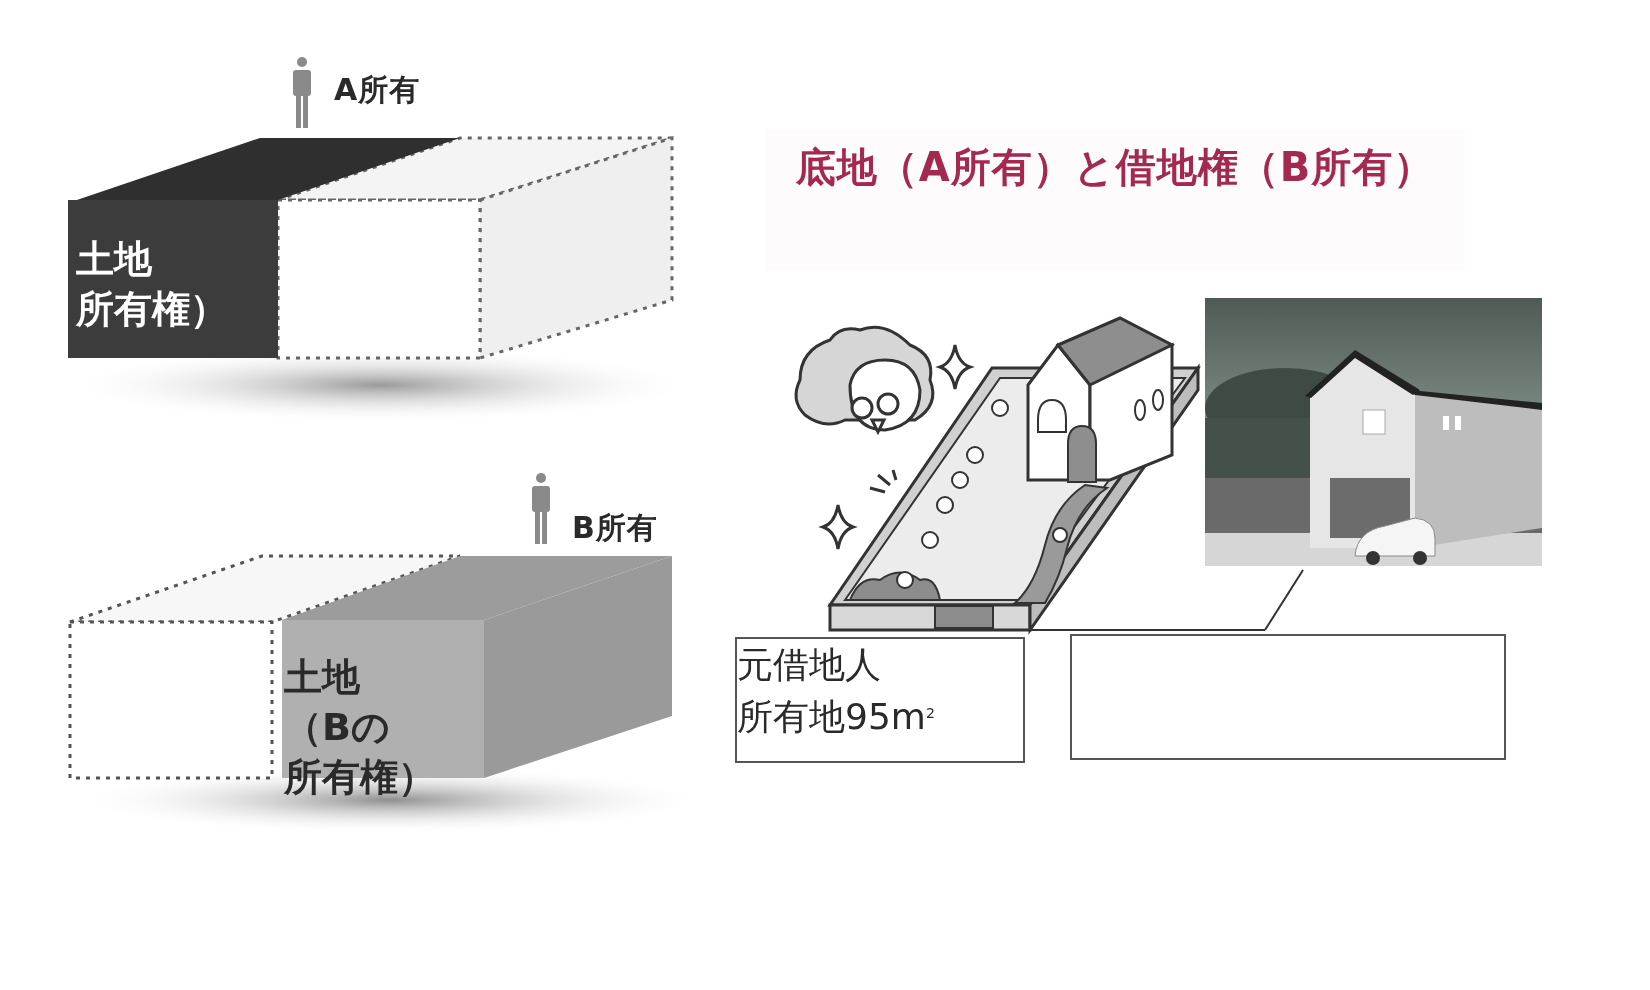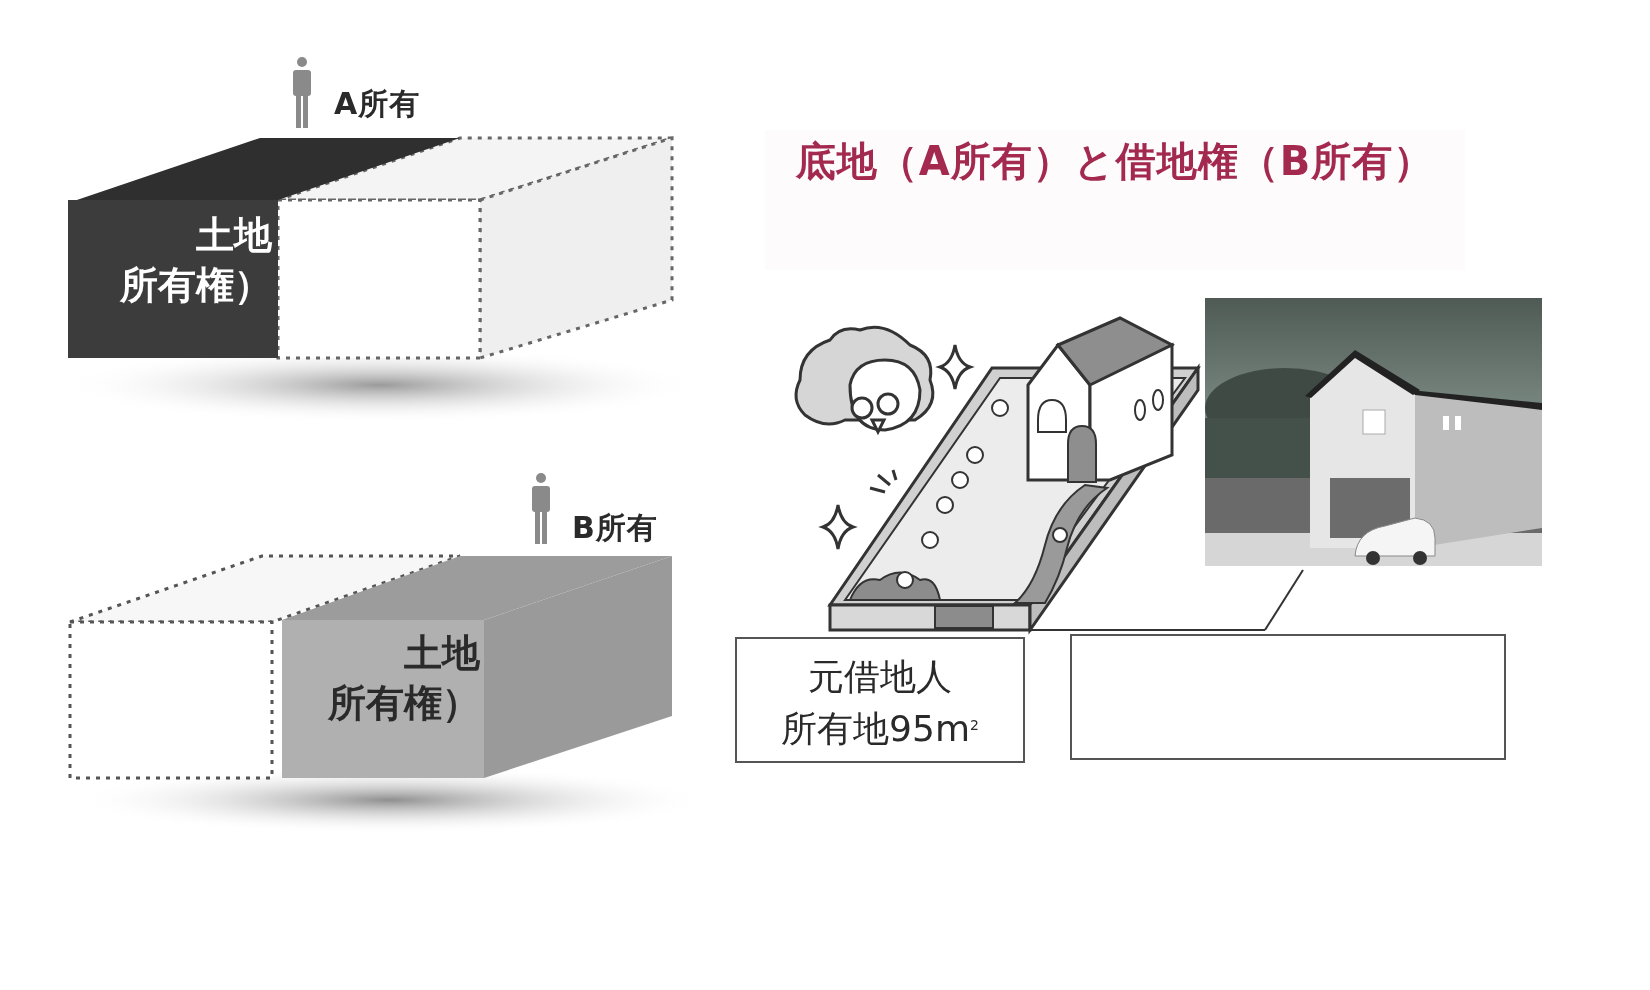--- a/index.html
+++ b/index.html
@@ -1,24 +1,24 @@
 <!DOCTYPE html>
 <html><head>
 <meta charset="utf-8">
 <style>
   html, body { margin:0; padding:0; background:#ffffff; }
   body { width:1650px; height:990px; position:relative; overflow:hidden;
          font-family:"DejaVu Sans","Liberation Sans",sans-serif; }
   .abs { position:absolute; }
   svg { position:absolute; left:0; top:0; }
   .owner-label { font-weight:bold; font-size:30px; color:#2a2a2a; letter-spacing:1px; }
-  .block-text { text-align:right; font-size:38px; line-height:50px; font-weight:bold; }
+  .block-text { text-align:left; font-size:38px; line-height:50px; font-weight:bold;margin-top:24px; }
   .title { color:#a3294f; font-weight:bold; font-size:40px; text-align:center; letter-spacing:1px; }
-  .box { border:2px solid #555; background:#fff; text-align:center; color:#2a2a2a;
-         font-size:36px; line-height:52px; box-sizing:border-box; padding-top:12px; }
+  .box { border:2px solid #555; background:#fff; text-align:left; color:#2a2a2a;
+         font-size:36px; line-height:52px; box-sizing:border-box; }
   .sup { font-size:14px; vertical-align:top; position:relative; top:-4px; }
 </style>
 </head>
 <body>
 
 <div>
   <svg width="720" height="460">
     <defs>
       <radialGradient id="shadowA" cx="50%" cy="50%" r="50%">
         <stop offset="0%" stop-color="#9a9a9a"></stop>
@@ -38,21 +38,21 @@
 
     <rect x="68" y="200" width="210" height="158" fill="#3c3c3c"></rect>
 
     <g fill="#8a8a8a">
       <circle cx="302" cy="62" r="5"></circle>
       <rect x="293" y="70" width="18" height="26" rx="3"></rect>
       <rect x="296" y="94" width="5" height="34"></rect>
       <rect x="303" y="94" width="5" height="34"></rect>
     </g>
   </svg>
-  <div class="abs owner-label" style="left:334px;top:84px;">A所有</div>
+  <div class="abs owner-label" style="left:334px;top:70px;">A所有</div>
   <div class="abs block-text" style="left:76px;top:210px;width:196px;color:#ffffff;">
     <div>土地</div>
     <div>所有権）</div>
   </div>
 </div>
 
 <div>
   <svg width="720" height="900">
     <defs>
       <radialGradient id="shadowB" cx="50%" cy="50%" r="50%">
@@ -75,26 +75,27 @@
     <g fill="#8a8a8a">
       <circle cx="541" cy="478" r="5"></circle>
       <rect x="532" y="486" width="18" height="26" rx="3"></rect>
       <rect x="535" y="510" width="5" height="34"></rect>
       <rect x="542" y="510" width="5" height="34"></rect>
     </g>
   </svg>
   <div class="abs owner-label" style="left:572px;top:508px;">B所有</div>
   <div class="abs block-text" style="left:284px;top:628px;width:196px;color:#2a2a2a;">
     <div>土地</div>
+    <div>（Bの</div>
     <div>所有権）</div>
   </div>
 </div>
 
 <div class="abs" style="left:765px;top:130px;width:700px;height:140px;background:#fdfbfc;">
-  <div class="title" style="margin-top:4px;">底地（A所有）と借地権（B所有）</div>
+  <div class="title" style="margin-top:10px;">底地（A所有）と借地権（B所有）</div>
 </div>
 
 <svg width="1650" height="990" style="pointer-events:none;">
 
   <g stroke="#333" stroke-width="3">
     <path d="M830,340 q-30,10 -30,40 q-10,20 5,35 q20,15 40,5 l70,0 q25,-15 15,-40 q5,-25 -20,-35 q-25,-25 -50,-15 q-20,-5 -30,10z" fill="#d6d6d6"></path>
     <path d="M850,385 q5,-25 35,-25 q30,0 35,30 q0,35 -35,40 q-35,0 -35,-45z" fill="#fff"></path>
     <circle cx="862" cy="408" r="10" fill="#fff"></circle>
     <circle cx="888" cy="404" r="10" fill="#fff"></circle>
     <path d="M872,420 l6,12 l6,-12z" fill="#fff"></path>

